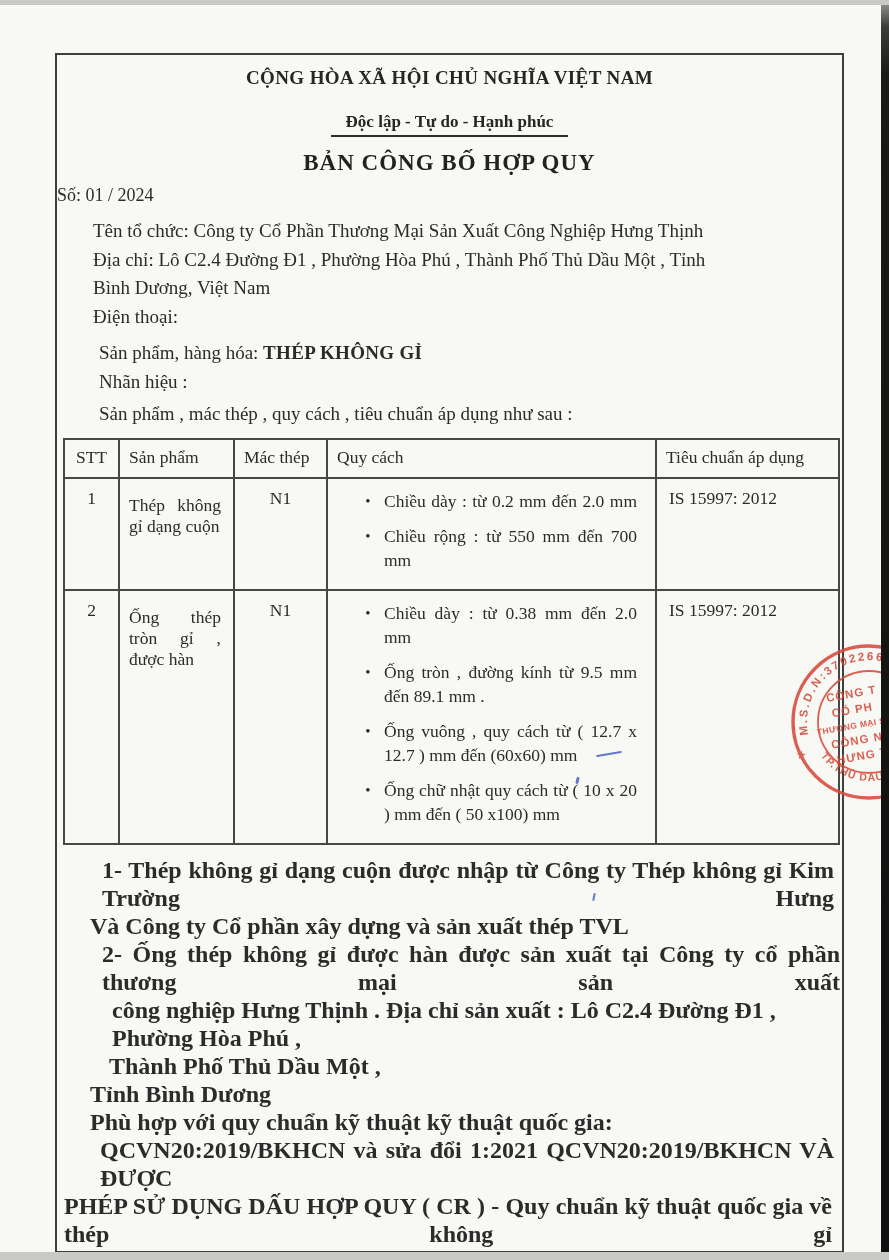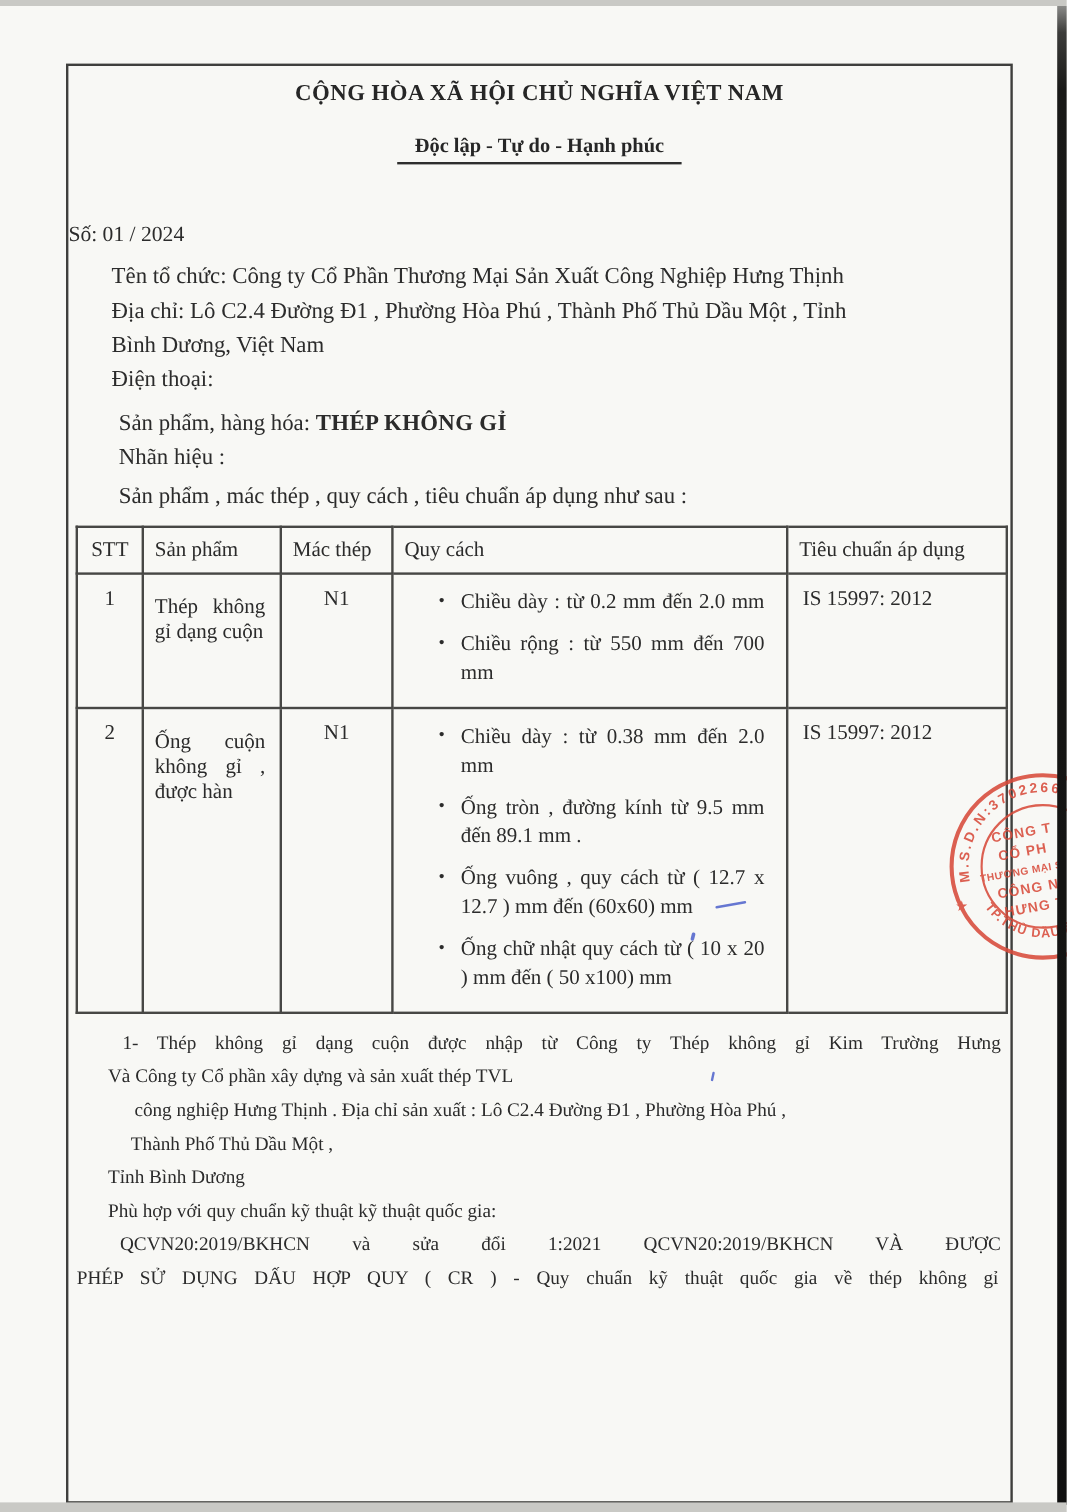--- a/index.html
+++ b/index.html
@@ -54,21 +54,21 @@
   td.macthep{text-align:center;padding-top:9px;}
   td.quycach{padding:10px 4px 6px 24px;}
   .qc-item{display:flex;margin-bottom:11px;}
   .qc-bullet{flex:none;width:32px;text-align:center;font-size:15px;line-height:24px;}
   .qc-lines{flex:none;width:253px;line-height:24px;}
   .qc-line{text-align:left;}
   .qc-line.jl{text-align:justify;text-align-last:justify;}
   td.tieuchuan{padding-top:9px;padding-left:12px;}
 
   
-  .footer{position:absolute;top:801px;left:0;right:0;font-size:16px;line-height:28px;}
+  .footer{position:absolute;top:801px;left:0;right:0;font-size:24px;line-height:28px;font-weight:bold;}
   .f-line{white-space:normal;}
   .stretch{text-align:justify;text-align-last:justify;}
   .f1{margin:0 8px 0 45px;}
   .f2{margin-left:33px;}
   .f3{margin:0 2px 0 45px;}
   .f4{margin-left:55px;}
   .f5{margin-left:52px;}
   .f6{margin-left:33px;}
   .f7{margin-left:33px;}
   .f8{margin:0 8px 0 43px;}
@@ -98,20 +98,21 @@
 <div class="scan-right"></div>
 <div class="scan-bottom"></div>
 
 <div class="page-frame">
 
   <div class="header">
     <div class="nat-line1">CỘNG HÒA XÃ HỘI CHỦ NGHĨA VIỆT NAM</div><br>
     <span class="nat-line2">Độc lập - Tự do - Hạnh phúc</span>
   </div>
 
+  <div class="doc-title">BẢN CÔNG BỐ HỢP QUY</div>
   <div class="doc-number">Số: 01 / 2024</div>
 
   <div class="info">
     <div>Tên tổ chức: Công ty Cổ Phần Thương Mại Sản Xuất Công Nghiệp Hưng Thịnh</div>
     <div>Địa chỉ: Lô C2.4 Đường Đ1 , Phường Hòa Phú , Thành Phố Thủ Dầu Một , Tỉnh</div>
     <div>Bình Dương, Việt Nam</div>
     <div>Điện thoại:</div>
   </div>
 
   <div class="product-line">
@@ -158,21 +159,21 @@
               <div class="qc-line jl">Chiều rộng : từ 550 mm đến 700</div>
               <div class="qc-line">mm</div>
             </div>
           </div>
         </td>
         <td class="tieuchuan">IS 15997: 2012</td>
       </tr>
       <tr class="row-2">
         <td class="stt">2</td>
         <td class="sanpham">
-          <div class="sp-text">Ống cuộn không gỉ , được hàn</div>
+          <div class="sp-text">Ống thép tròn gỉ , được hàn</div>
         </td>
         <td class="macthep">N1</td>
         <td class="quycach">
           <div class="qc-item">
             <span class="qc-bullet">•</span>
             <div class="qc-lines">
               <div class="qc-line jl">Chiều dày : từ 0.38 mm đến 2.0</div>
               <div class="qc-line">mm</div>
             </div>
           </div>
@@ -199,20 +200,21 @@
           </div>
         </td>
         <td class="tieuchuan">IS 15997: 2012</td>
       </tr>
     </tbody>
   </table>
 
   <div class="footer">
     <div class="f-line f1 stretch">1- Thép không gỉ dạng cuộn được nhập từ Công ty Thép không gỉ Kim Trường Hưng</div>
     <div class="f-line f2">Và Công ty Cổ phần xây dựng và sản xuất thép TVL</div>
+    <div class="f-line f3 stretch">2- Ống thép không gỉ được hàn được sản xuất tại Công ty cổ phần thương mại sản xuất</div>
     <div class="f-line f4">công nghiệp Hưng Thịnh . Địa chỉ sản xuất : Lô C2.4 Đường Đ1 , Phường Hòa Phú ,</div>
     <div class="f-line f5">Thành Phố Thủ Dầu Một ,</div>
     <div class="f-line f6">Tỉnh Bình Dương</div>
     <div class="f-line f7">Phù hợp với quy chuẩn kỹ thuật kỹ thuật quốc gia:</div>
     <div class="f-line f8 stretch">QCVN20:2019/BKHCN và sửa đổi 1:2021 QCVN20:2019/BKHCN VÀ ĐƯỢC</div>
     <div class="f-line f9 stretch">PHÉP SỬ DỤNG DẤU HỢP QUY ( CR ) - Quy chuẩn kỹ thuật quốc gia về thép không gỉ</div>
   </div>
 
 </div>
 

